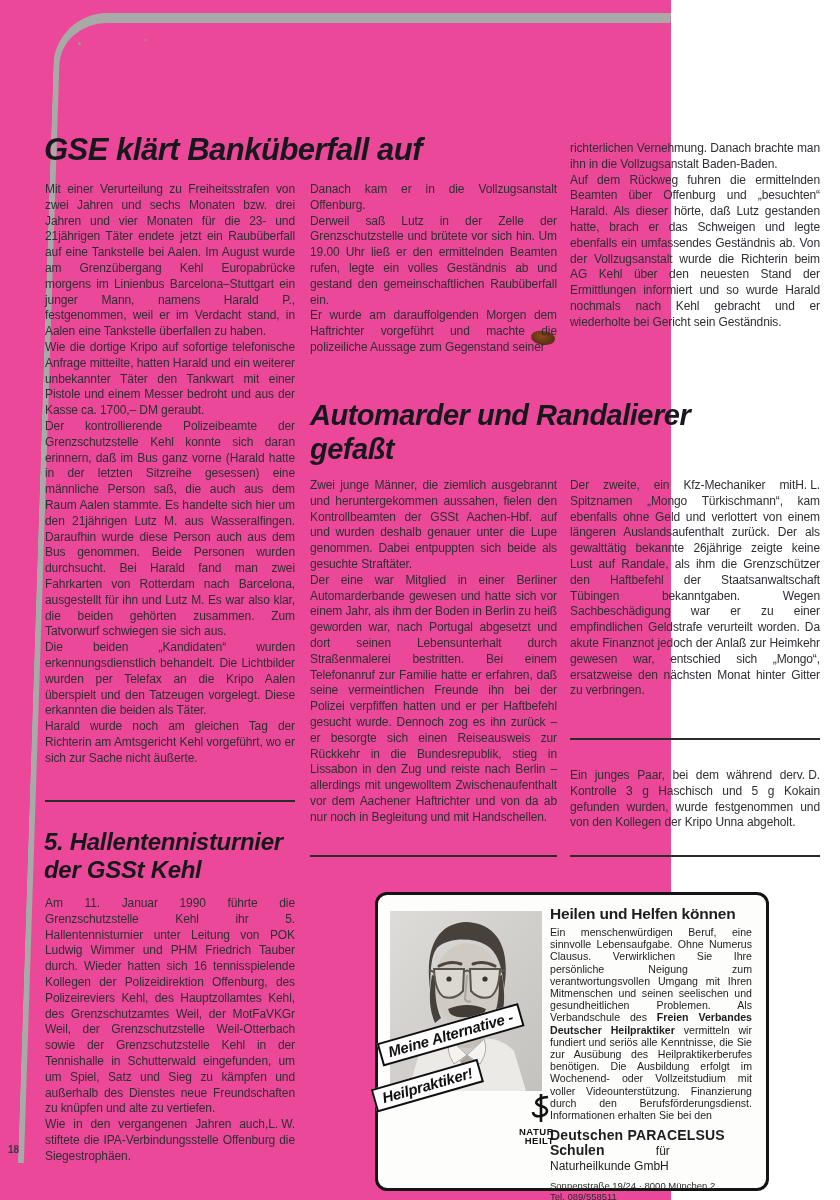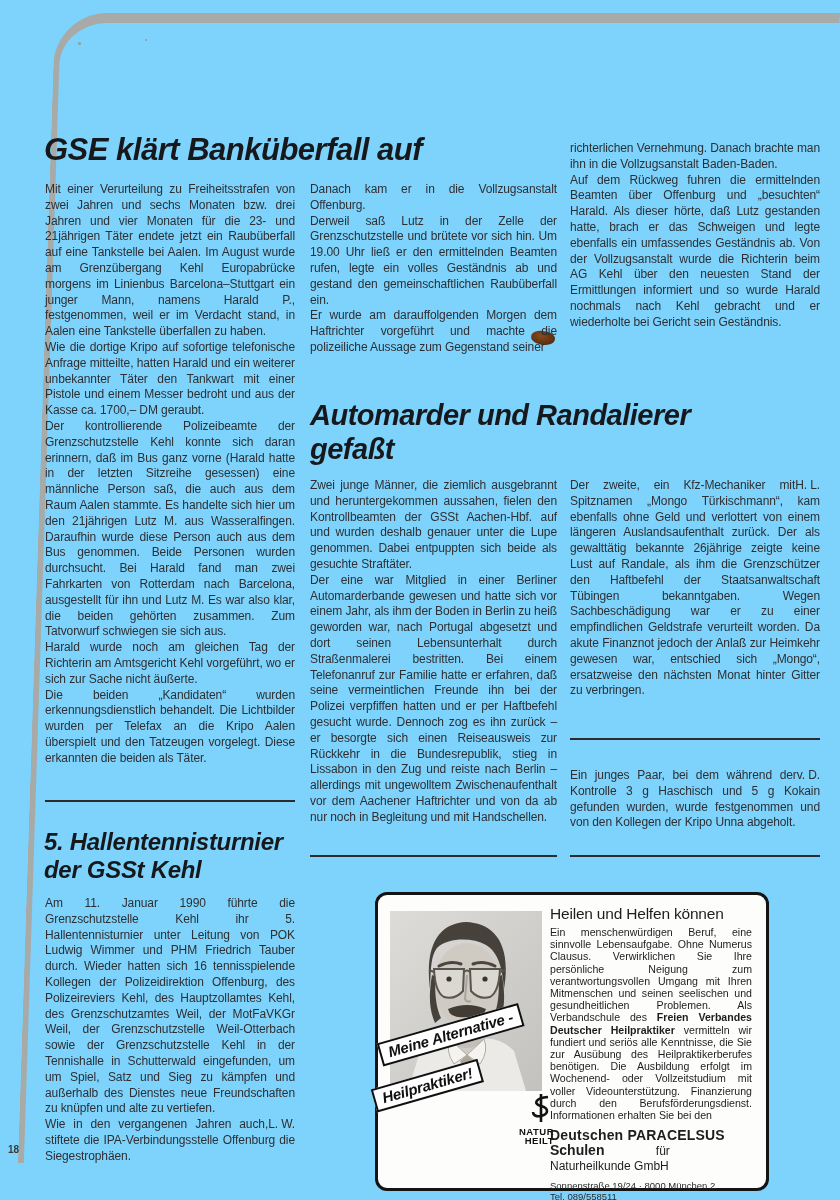--- a/index.html
+++ b/index.html
@@ -1,18 +1,18 @@
 <!DOCTYPE html>
 <html lang="de"><head>
 <meta charset="utf-8">
 <style>
   html,body{margin:0;padding:0;}
   body{width:840px;height:1200px;background:#ffffff;position:relative;overflow:hidden;
        font-family:"Liberation Sans", sans-serif;}
-  .page{position:absolute;left:0;top:0;width:840px;height:1200px;background:#7dd3fc;}
+  .page{position:absolute;left:0;top:0;width:671px;height:1200px;background:#ec4899;}
 
   
   .frame{position:absolute;left:55px;top:13px;right:0;height:1140px;
          border-top:10px solid #a7aaa7;border-left:6px solid #a7aaa7;
          border-top-left-radius:52px;
          transform:skewX(-1.85deg);transform-origin:top left;}
 
   .speck{position:absolute;background:#9a9a96;border-radius:50%;}
   .stain{position:absolute;left:531px;top:331px;width:24px;height:14px;
          background:radial-gradient(ellipse at 40% 40%, #8a4a1e 0%, #5e3213 60%, #47250c 100%);
@@ -51,21 +51,21 @@
   .ad-photo{position:absolute;left:12px;top:16px;width:152px;height:180px;}
   .ad-banner{position:absolute;background:#ffffff;border:2px solid #101010;
              font-weight:bold;font-style:italic;font-size:15px;color:#101010;
              padding:1px 7px 2px 7px;white-space:nowrap;transform:rotate(-16deg);
              transform-origin:left center;letter-spacing:-0.2px;}
   .ad-banner1{left:2px;top:148px;}
   .ad-banner2{left:-4px;top:194px;}
   .ad-logo{position:absolute;left:122px;top:198px;width:54px;text-align:right;color:#121212;}
   .ad-logo-text{font-size:9.5px;font-weight:bold;line-height:9px;letter-spacing:0.5px;}
   .ad-right{position:absolute;left:172px;top:10px;width:202px;color:#1c1d1f;}
-  .ad-h{font-size:15.5px;font-weight:normal;letter-spacing:-0.2px;margin-bottom:3px;}
+  .ad-h{font-size:15.5px;font-weight:bold;letter-spacing:-0.2px;margin-bottom:3px;}
   .ad-body{font-size:10.6px;line-height:12.2px;text-align:justify;}
   .ad-brand{margin-top:7px;line-height:14.5px;}
   .ad-brand .b1{font-weight:bold;font-size:14px;letter-spacing:0.2px;}
   .ad-brand .b2{font-weight:bold;font-size:14px;}
   .ad-brand .b3{font-size:12px;padding-left:48px;}
   .ad-addr{margin-top:6px;font-size:9.5px;line-height:11.5px;color:#2a2b2d;}
 </style>
 </head>
 <body>
 
@@ -75,22 +75,22 @@
   <div class="speck" style="left:78px;top:42px;width:3px;height:3px;"></div>
   <div class="speck" style="left:145px;top:39px;width:2px;height:2px;"></div>
   <div class="stain"></div>
 
   <h1 class="headline h-main">GSE klärt Banküberfall auf</h1>
 
   <div class="body-block blk-a1c1">
     <p>Mit einer Verurteilung zu Freiheitsstrafen von zwei Jahren und sechs Monaten bzw. drei Jahren und vier Monaten für die 23- und 21jährigen Täter endete jetzt ein Raubüberfall auf eine Tankstelle bei Aalen. Im August wurde am Grenzübergang Kehl Europabrücke morgens im Linienbus Barcelona–Stuttgart ein junger Mann, namens Harald P., festgenommen, weil er im Verdacht stand, in Aalen eine Tankstelle überfallen zu haben.</p>
     <p>Wie die dortige Kripo auf sofortige telefonische Anfrage mitteilte, hatten Harald und ein weiterer unbekannter Täter den Tankwart mit einer Pistole und einem Messer bedroht und aus der Kasse ca. 1700,– DM geraubt.</p>
     <p>Der kontrollierende Polizeibeamte der Grenzschutzstelle Kehl konnte sich daran erinnern, daß im Bus ganz vorne (Harald hatte in der letzten Sitzreihe gesessen) eine männliche Person saß, die auch aus dem Raum Aalen stammte. Es handelte sich hier um den 21jährigen Lutz M. aus Wasseralfingen. Daraufhin wurde diese Person auch aus dem Bus genommen. Beide Personen wurden durchsucht. Bei Harald fand man zwei Fahrkarten von Rotterdam nach Barcelona, ausgestellt für ihn und Lutz M. Es war also klar, die beiden gehörten zusammen. Zum Tatvorwurf schwiegen sie sich aus.</p>
+    <p>Die beiden „Kandidaten“ wurden erkennungsdienstlich behandelt. Die Lichtbilder wurden per Telefax an die Kripo Aalen überspielt und den Tatzeugen vorgelegt. Diese erkannten die beiden als Täter.</p>
     <p>Harald wurde noch am gleichen Tag der Richterin am Amtsgericht Kehl vorgeführt, wo er sich zur Sache nicht äußerte.</p>
-    <p>Die beiden „Kandidaten“ wurden erkennungsdienstlich behandelt. Die Lichtbilder wurden per Telefax an die Kripo Aalen überspielt und den Tatzeugen vorgelegt. Diese erkannten die beiden als Täter.</p>
   </div>
 
   <div class="body-block blk-a1c2">
     <p>Danach kam er in die Vollzugsanstalt Offenburg.</p>
     <p>Derweil saß Lutz in der Zelle der Grenzschutzstelle und brütete vor sich hin. Um 19.00 Uhr ließ er den ermittelnden Beamten rufen, legte ein volles Geständnis ab und gestand den gemeinschaftlichen Raubüberfall ein.</p>
     <p>Er wurde am darauffolgenden Morgen dem Haftrichter vorgeführt und machte die polizeiliche Aussage zum Gegenstand seiner</p>
   </div>
 
   <div class="body-block blk-a1c3">
     <p>richterlichen Vernehmung. Danach brachte man ihn in die Vollzugsanstalt Baden-Baden.</p>

